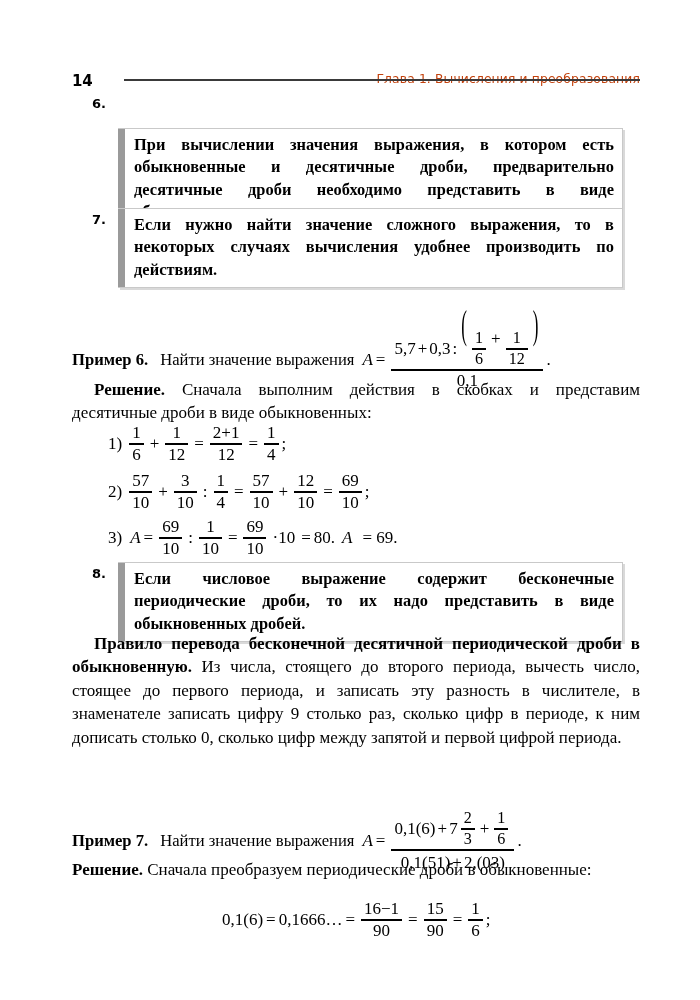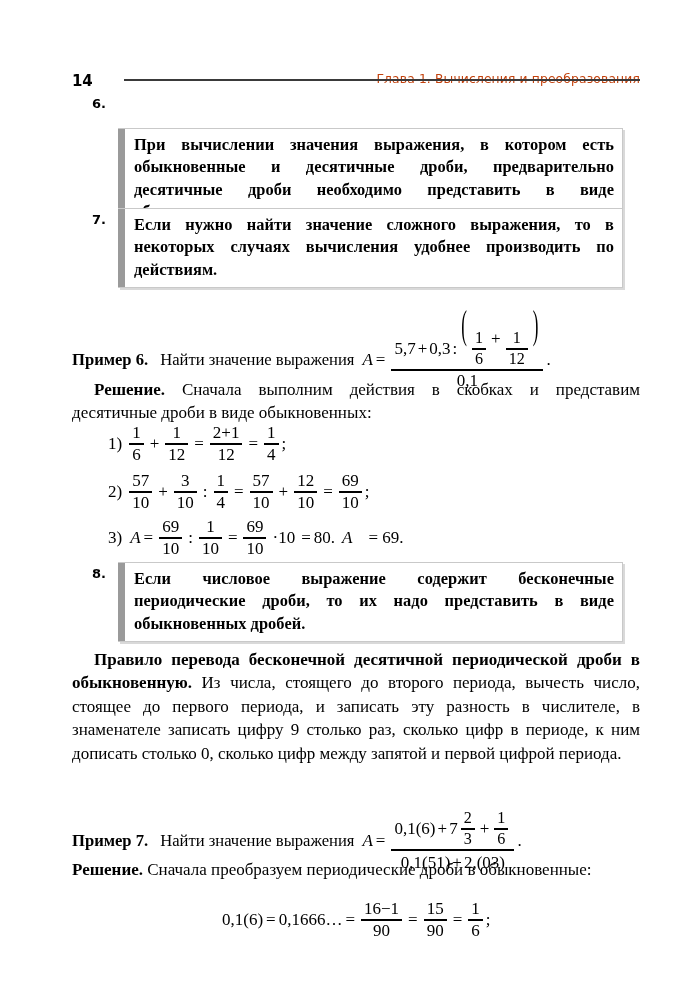--- a/index.html
+++ b/index.html
@@ -342,32 +342,32 @@
       <span class="op">=</span>
       <span class="frac">
         <span class="num">69</span>
         <span class="bar"></span>
         <span class="den">10</span>
       </span>
       <span class="op">·10</span>
       <span class="op">=</span>
       <span>80.</span>
       <span class="mi" style="margin-left:7px;">A</span>
-      <span style="margin-left:16px;">= 69.</span>
+      <span style="margin-left:10px;">= 69.</span>
     </span>
   </div>
 
   <div class="rule-block" style="left:72px; top:562px; width:568px;">
     <div class="rule-num">8.</div>
     <div class="rule-box" style="width:480px;">
       <div class="rule-text">Если числовое выражение содержит бесконечные периодические дроби, то их надо представить в виде обыкновенных дробей.</div>
     </div>
   </div>
 
-  <div class="para indent" style="left:72px; top:648px; width:568px;">
+  <div class="para indent" style="left:72px; top:632px; width:568px;">
     <b>Правило перевода бесконечной десятичной периодической дроби в обыкновенную.</b><span> Из числа, стоящего до второго периода, вычесть число, стоящее до первого периода, и записать эту разность в числителе, в знаменателе записать цифру 9 столько раз, сколько цифр в периоде, к ним дописать столько 0, сколько цифр между запятой и первой цифрой периода.</span>
   </div>
 
   <div class="example" style="left:72px; top:810px;">
     <b>Пример 7.</b>
     <span>Найти значение выражения</span>
     <span class="math" style="margin-left:8px;">
       <span class="mi">A</span>
       <span class="op">=</span>
       <span class="frac">

